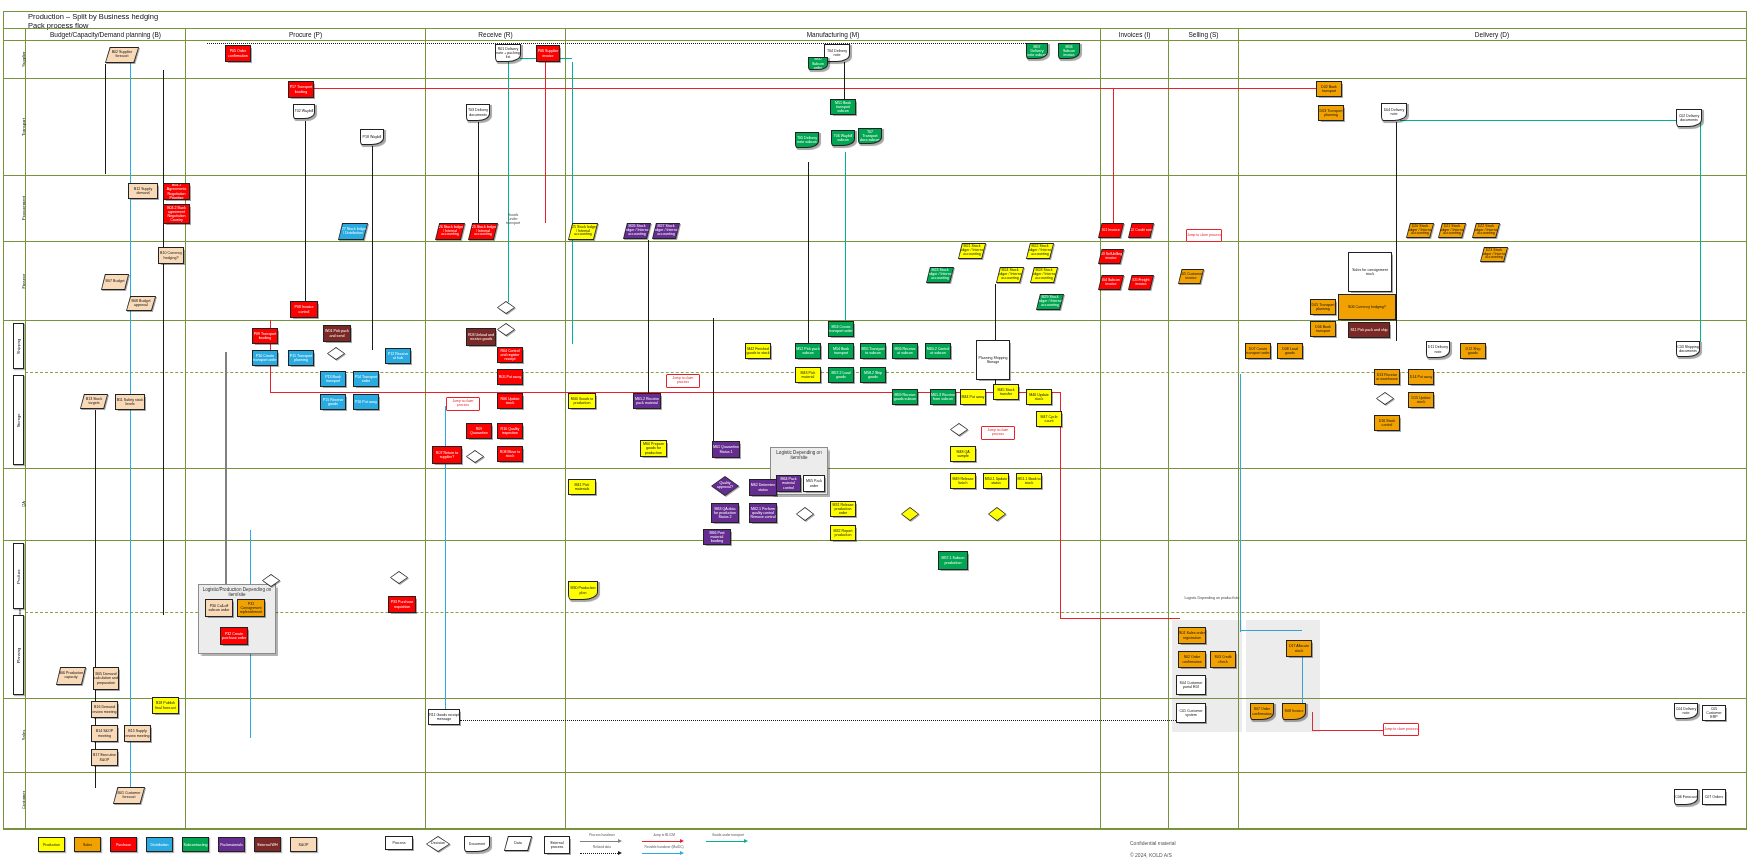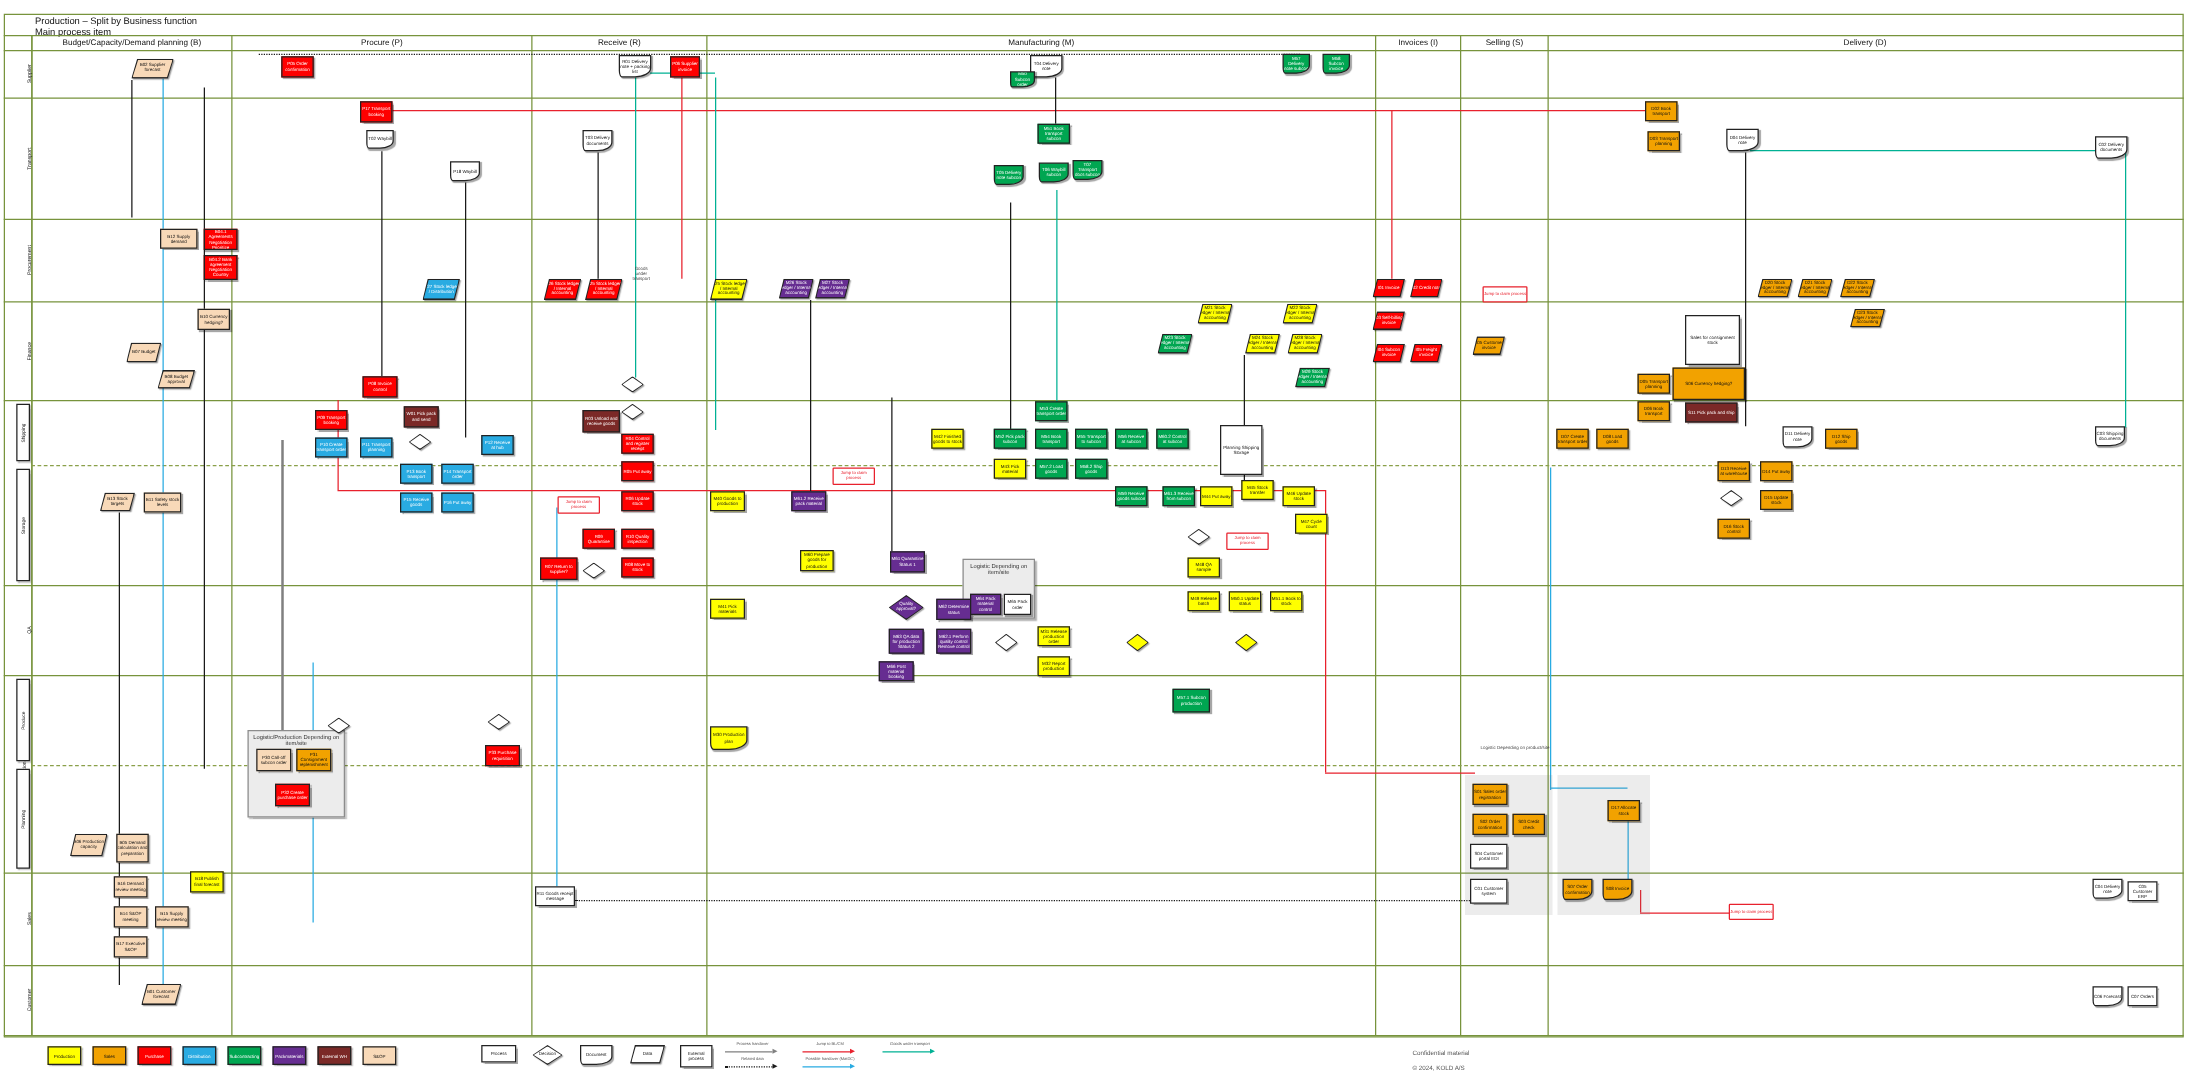--- a/index.html
+++ b/index.html
@@ -43,22 +43,22 @@
   .legend-line{position:absolute;height:0;}
   .arrowhead{position:absolute;width:0;height:0;border-top:2.2px solid transparent;
              border-bottom:2.2px solid transparent;}
   .footer-text{position:absolute;font-size:5px;color:#555;}
 </style>
 </head>
 <body>
 
 <div id="stage">
   <div class="abs title" style="left:28px;top:13px;">
-    <div>Production – Split by Business function</div>
-    <div>Main process item</div>
+    <div>Production – Split by Business hedging</div>
+    <div>Pack process flow</div>
   </div>
   <div id="diagram">
       <div class="frame" style="left: 3px; top: 11px; width: 1744px; height: 819px;"></div>
       <div class="olive-line" style="left: 3px; top: 28px; width: 1744px; height: 1.4px;"></div>
       <div class="olive-line" style="left: 3px; top: 40px; width: 1744px; height: 1.4px;"></div>
       <div class="colhead" style="left: 25px; top: 28px; width: 160px; height: 12px;">
         <div>Budget/Capacity/Demand planning (B)</div>
       </div>
       <div class="olive-line" style="left: 25px; top: 40px; width: 1.4px; height: 788px;"></div>
       <div class="colhead" style="left: 185px; top: 28px; width: 240px; height: 12px;">

